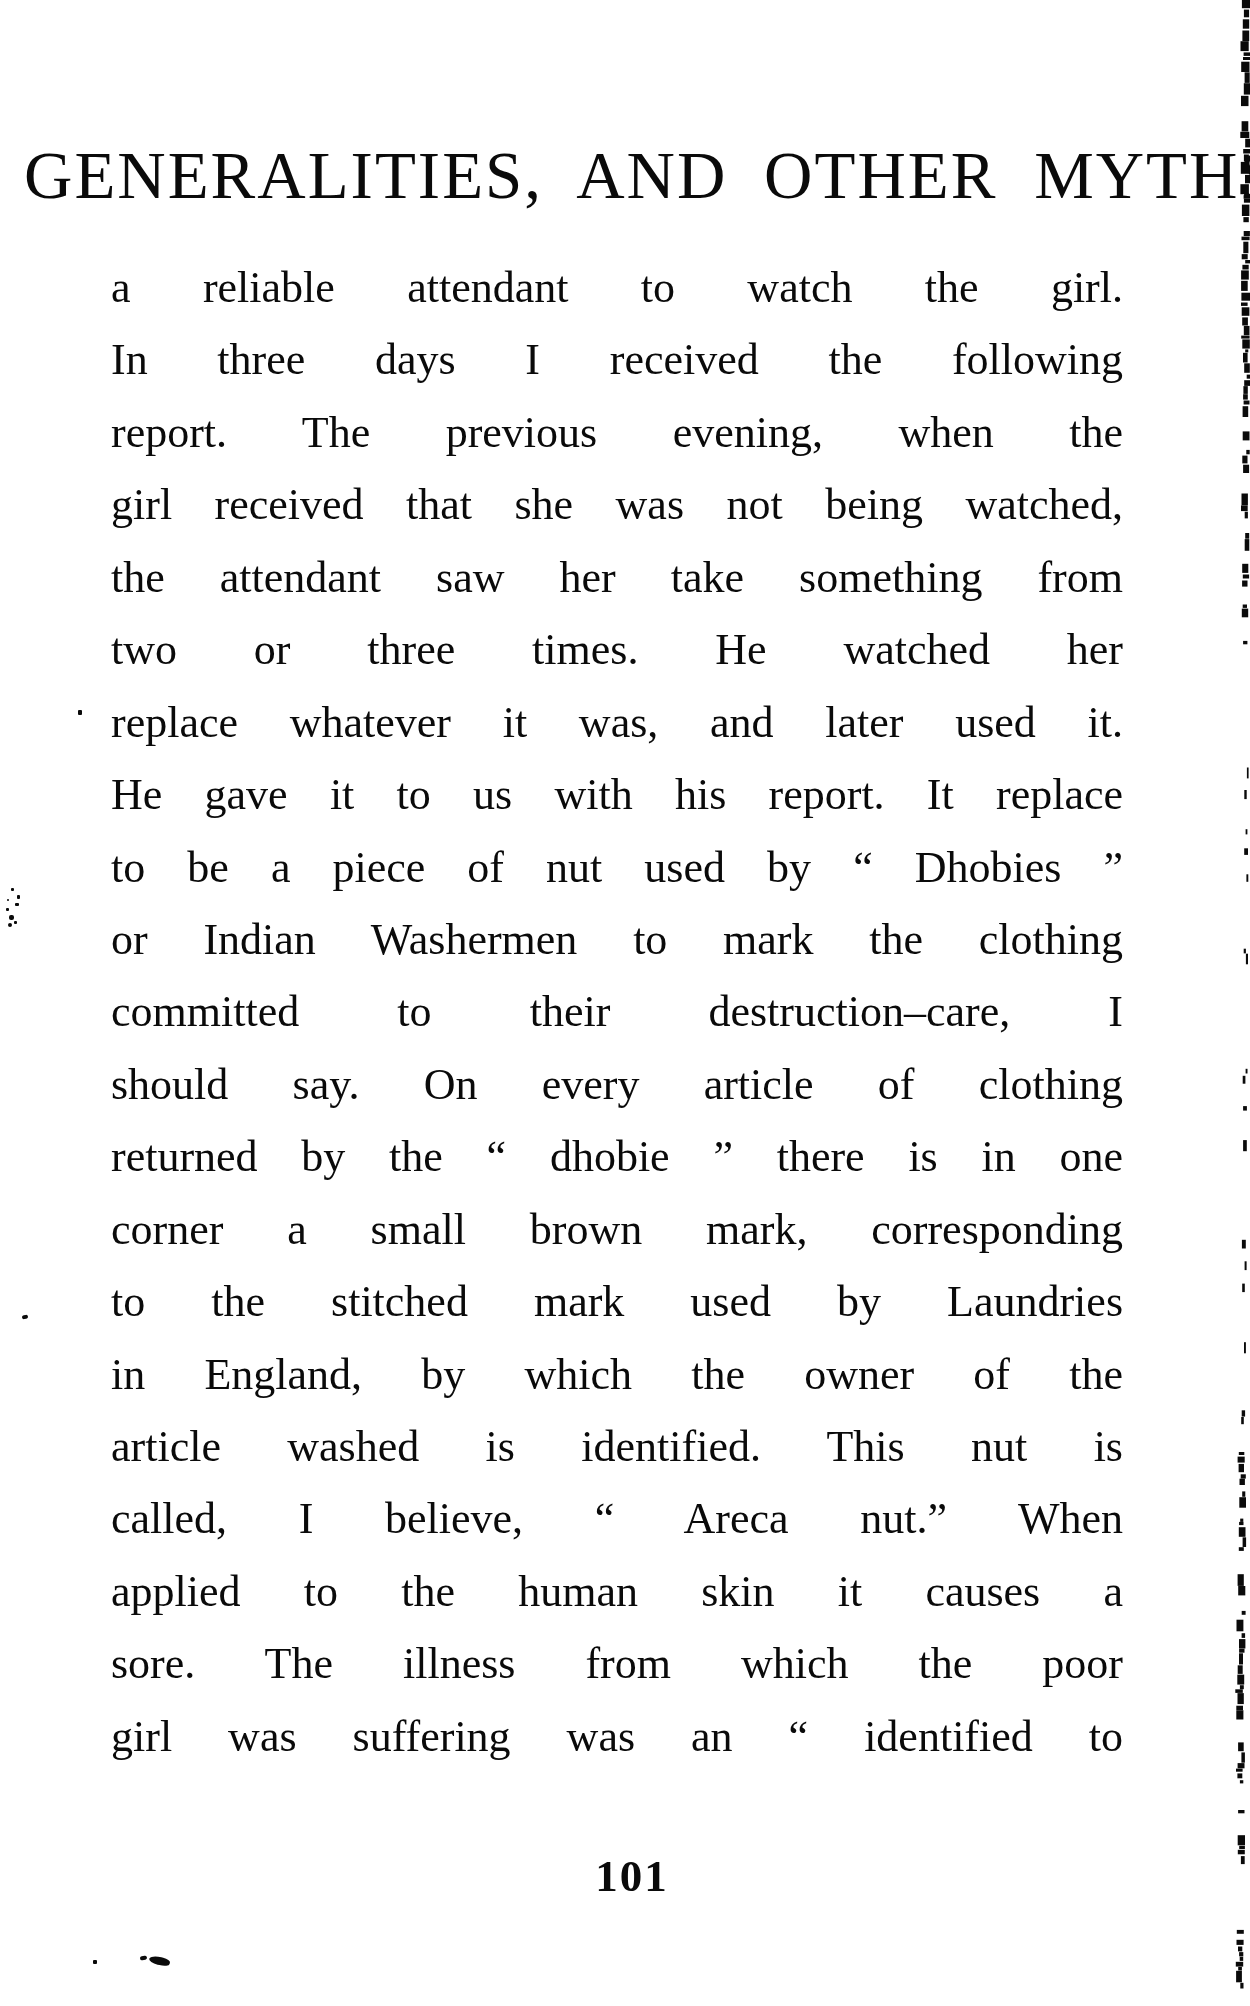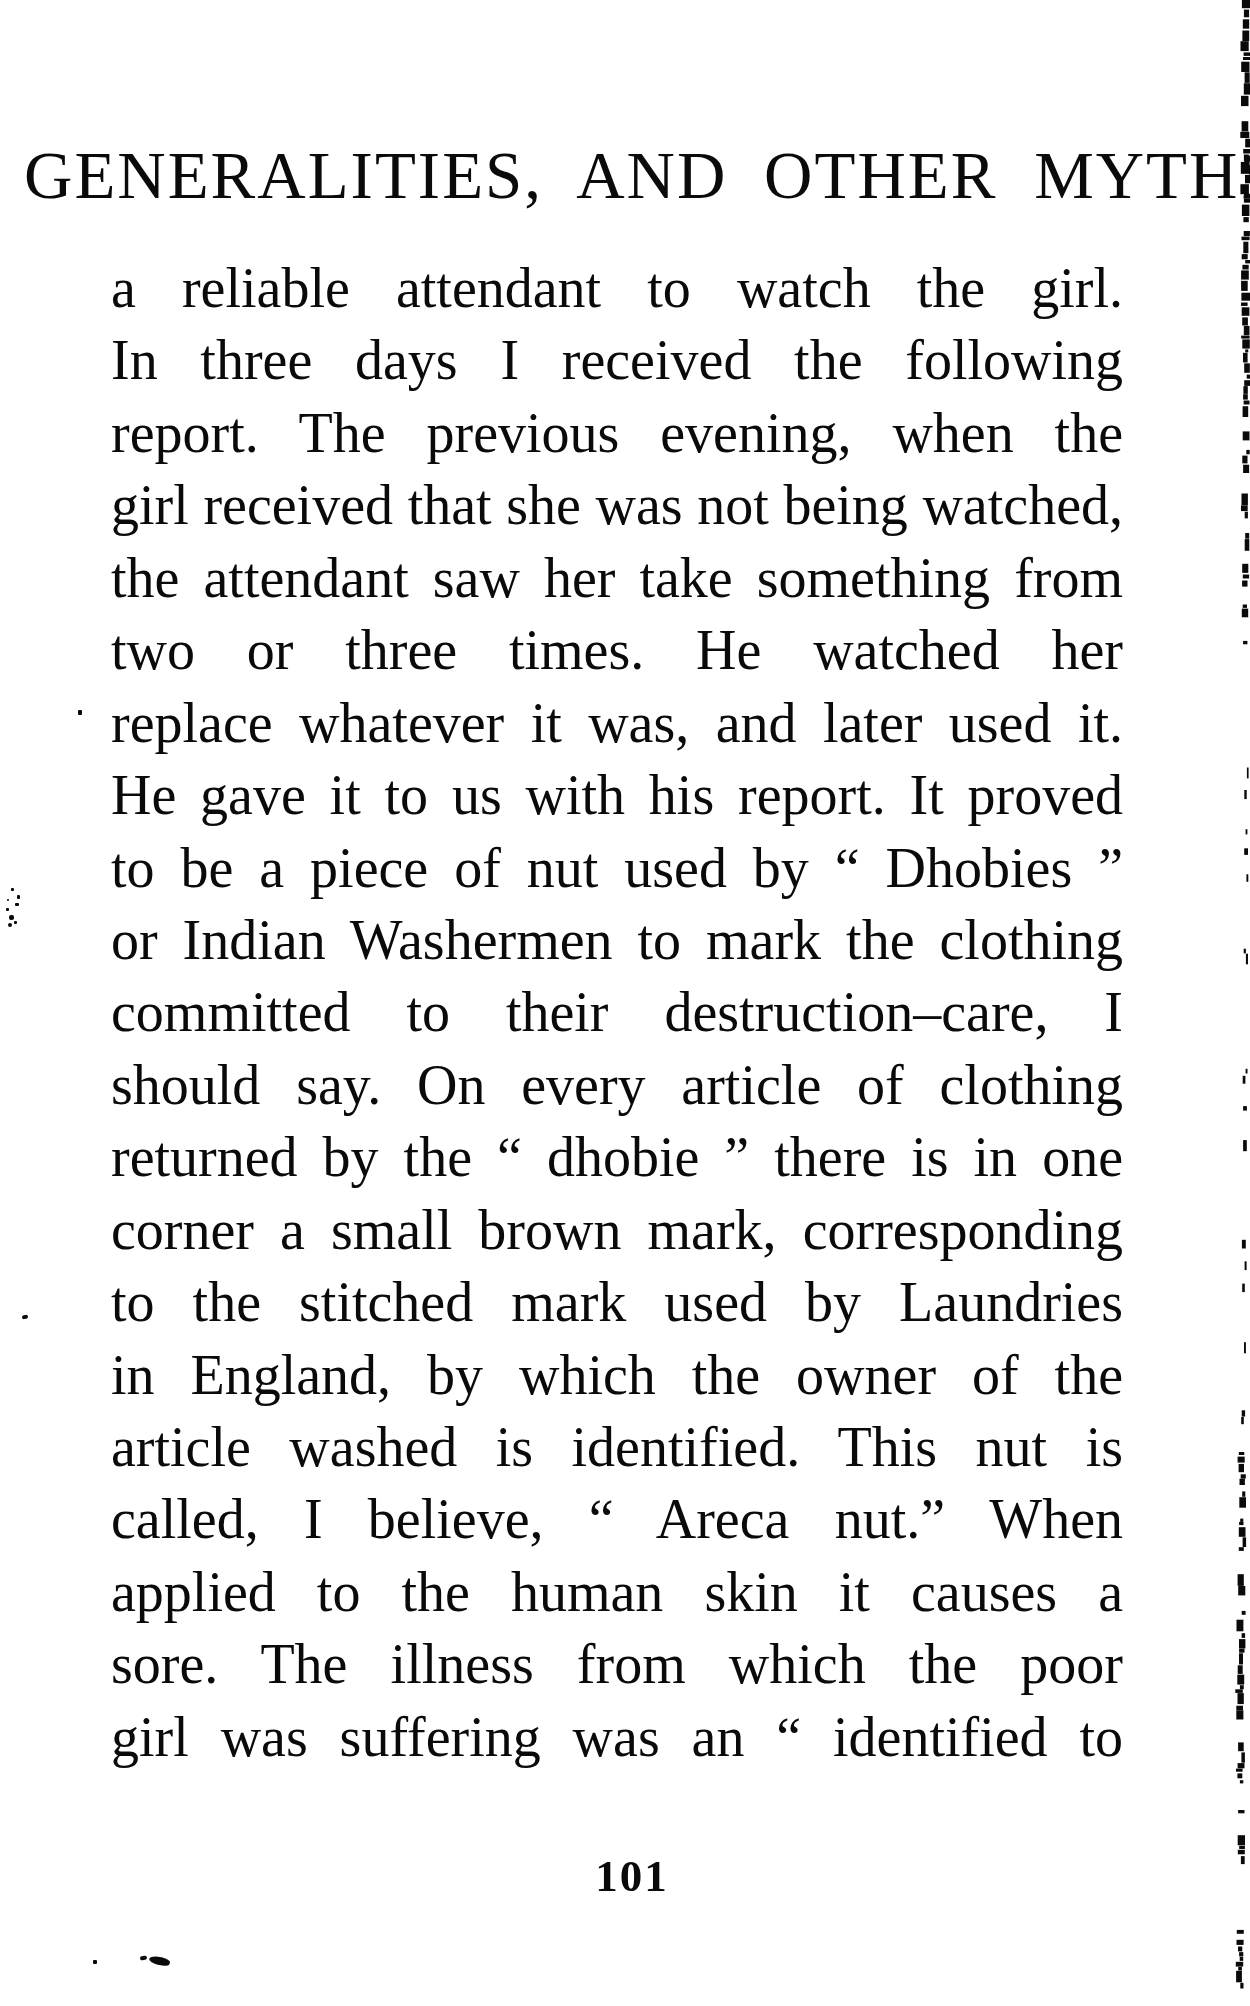--- a/index.html
+++ b/index.html
@@ -29,21 +29,21 @@
     color: var(--ink, #0a0a0a);
   }
   .body-text {
     position: absolute;
     top: 252px; left: 111px;
     width: 1012px;
   }
   .line {
     height: 72.45px;
     line-height: 72.45px;
-    font-size: 56px;
+    font-size: 44px;
     text-align: justify;
     text-align-last: justify;
     overflow: hidden;
     white-space: normal;
   }
   .line::after { content: ""; display: inline-block; width: 100%; }
   .folio {
     position: absolute;
     top: 1851px; left: 0; width: 1250px;
     box-sizing: border-box;
@@ -77,21 +77,21 @@
   <div class="running-header">GENERALITIES, AND OTHER MYTHS</div>
 
   <div class="body-text" id="body-text">
       <div class="line">a reliable attendant to watch the girl.</div>
       <div class="line">In three days I received the following</div>
       <div class="line">report.  The previous evening, when the</div>
       <div class="line">girl received that she was not being watched,</div>
       <div class="line">the attendant saw her take something from</div>
       <div class="line">two or three times.  He watched her</div>
       <div class="line">replace whatever it was, and later used it.</div>
-      <div class="line">He gave it to us with his report.  It proved</div>
+      <div class="line">He gave it to us with his report.  It replace</div>
       <div class="line">to be a piece of nut used by “ Dhobies ”</div>
       <div class="line">or Indian Washermen to mark the clothing</div>
       <div class="line">committed to their destruction–care, I</div>
       <div class="line">should say.  On every article of clothing</div>
       <div class="line">returned by the “ dhobie ” there is in one</div>
       <div class="line">corner a small brown mark, corresponding</div>
       <div class="line">to the stitched mark used by Laundries</div>
       <div class="line">in England, by which the owner of the</div>
       <div class="line">article washed is identified.  This nut is</div>
       <div class="line">called, I believe, “ Areca nut.”  When</div>

